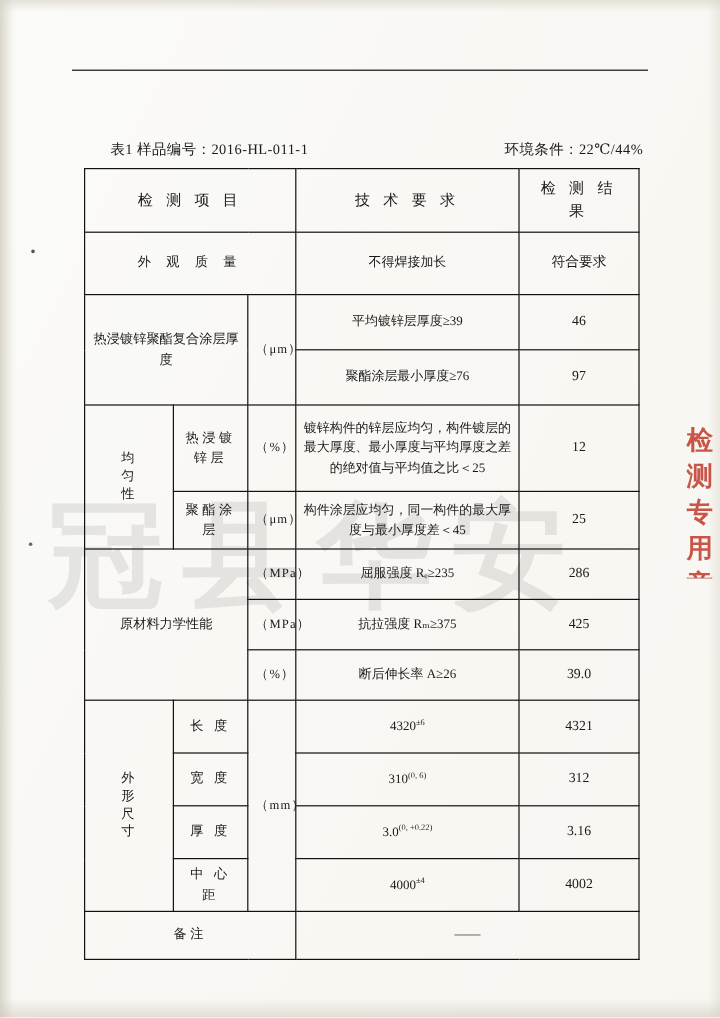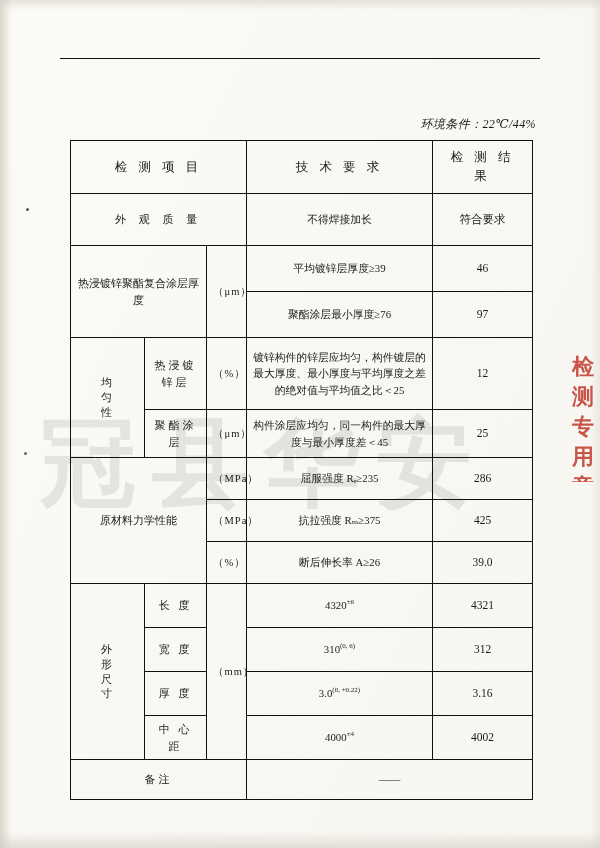--- a/index.html
+++ b/index.html
@@ -79,21 +79,20 @@
     top: 116px;
     font-size: 12px;
     letter-spacing: .4px;
   }
   .env-cond {
     position: absolute;
     right: 64px;
     top: 116px;
     font-size: 12px;
     letter-spacing: .4px;
-    font-style: italic;
   }
 
   
   .watermark {
     position: absolute;
     left: 40px;
     top: 400px;
     font-size: 96px;
     font-weight: bold;
     color: rgba(120,120,120,0.16);
@@ -177,20 +176,21 @@
   <div class="edge-left"></div>
   <div class="edge-top"></div>
   <div class="edge-right"></div>
   <div class="edge-bottom"></div>
 
   <div class="dot-left"></div>
   <div class="dot-left2"></div>
 
   <div class="header-rule"></div>
 
+  <div class="table-caption">表1 样品编号：2016-HL-011-1</div>
   <div class="env-cond">环境条件：22℃/44%</div>
 
   <div class="watermark">冠县华安</div>
   <div class="seal">检测专用章</div>
 
   <table class="report">
     <colgroup>
       <col style="width:74px">
       <col style="width:62px">
       <col style="width:40px">

